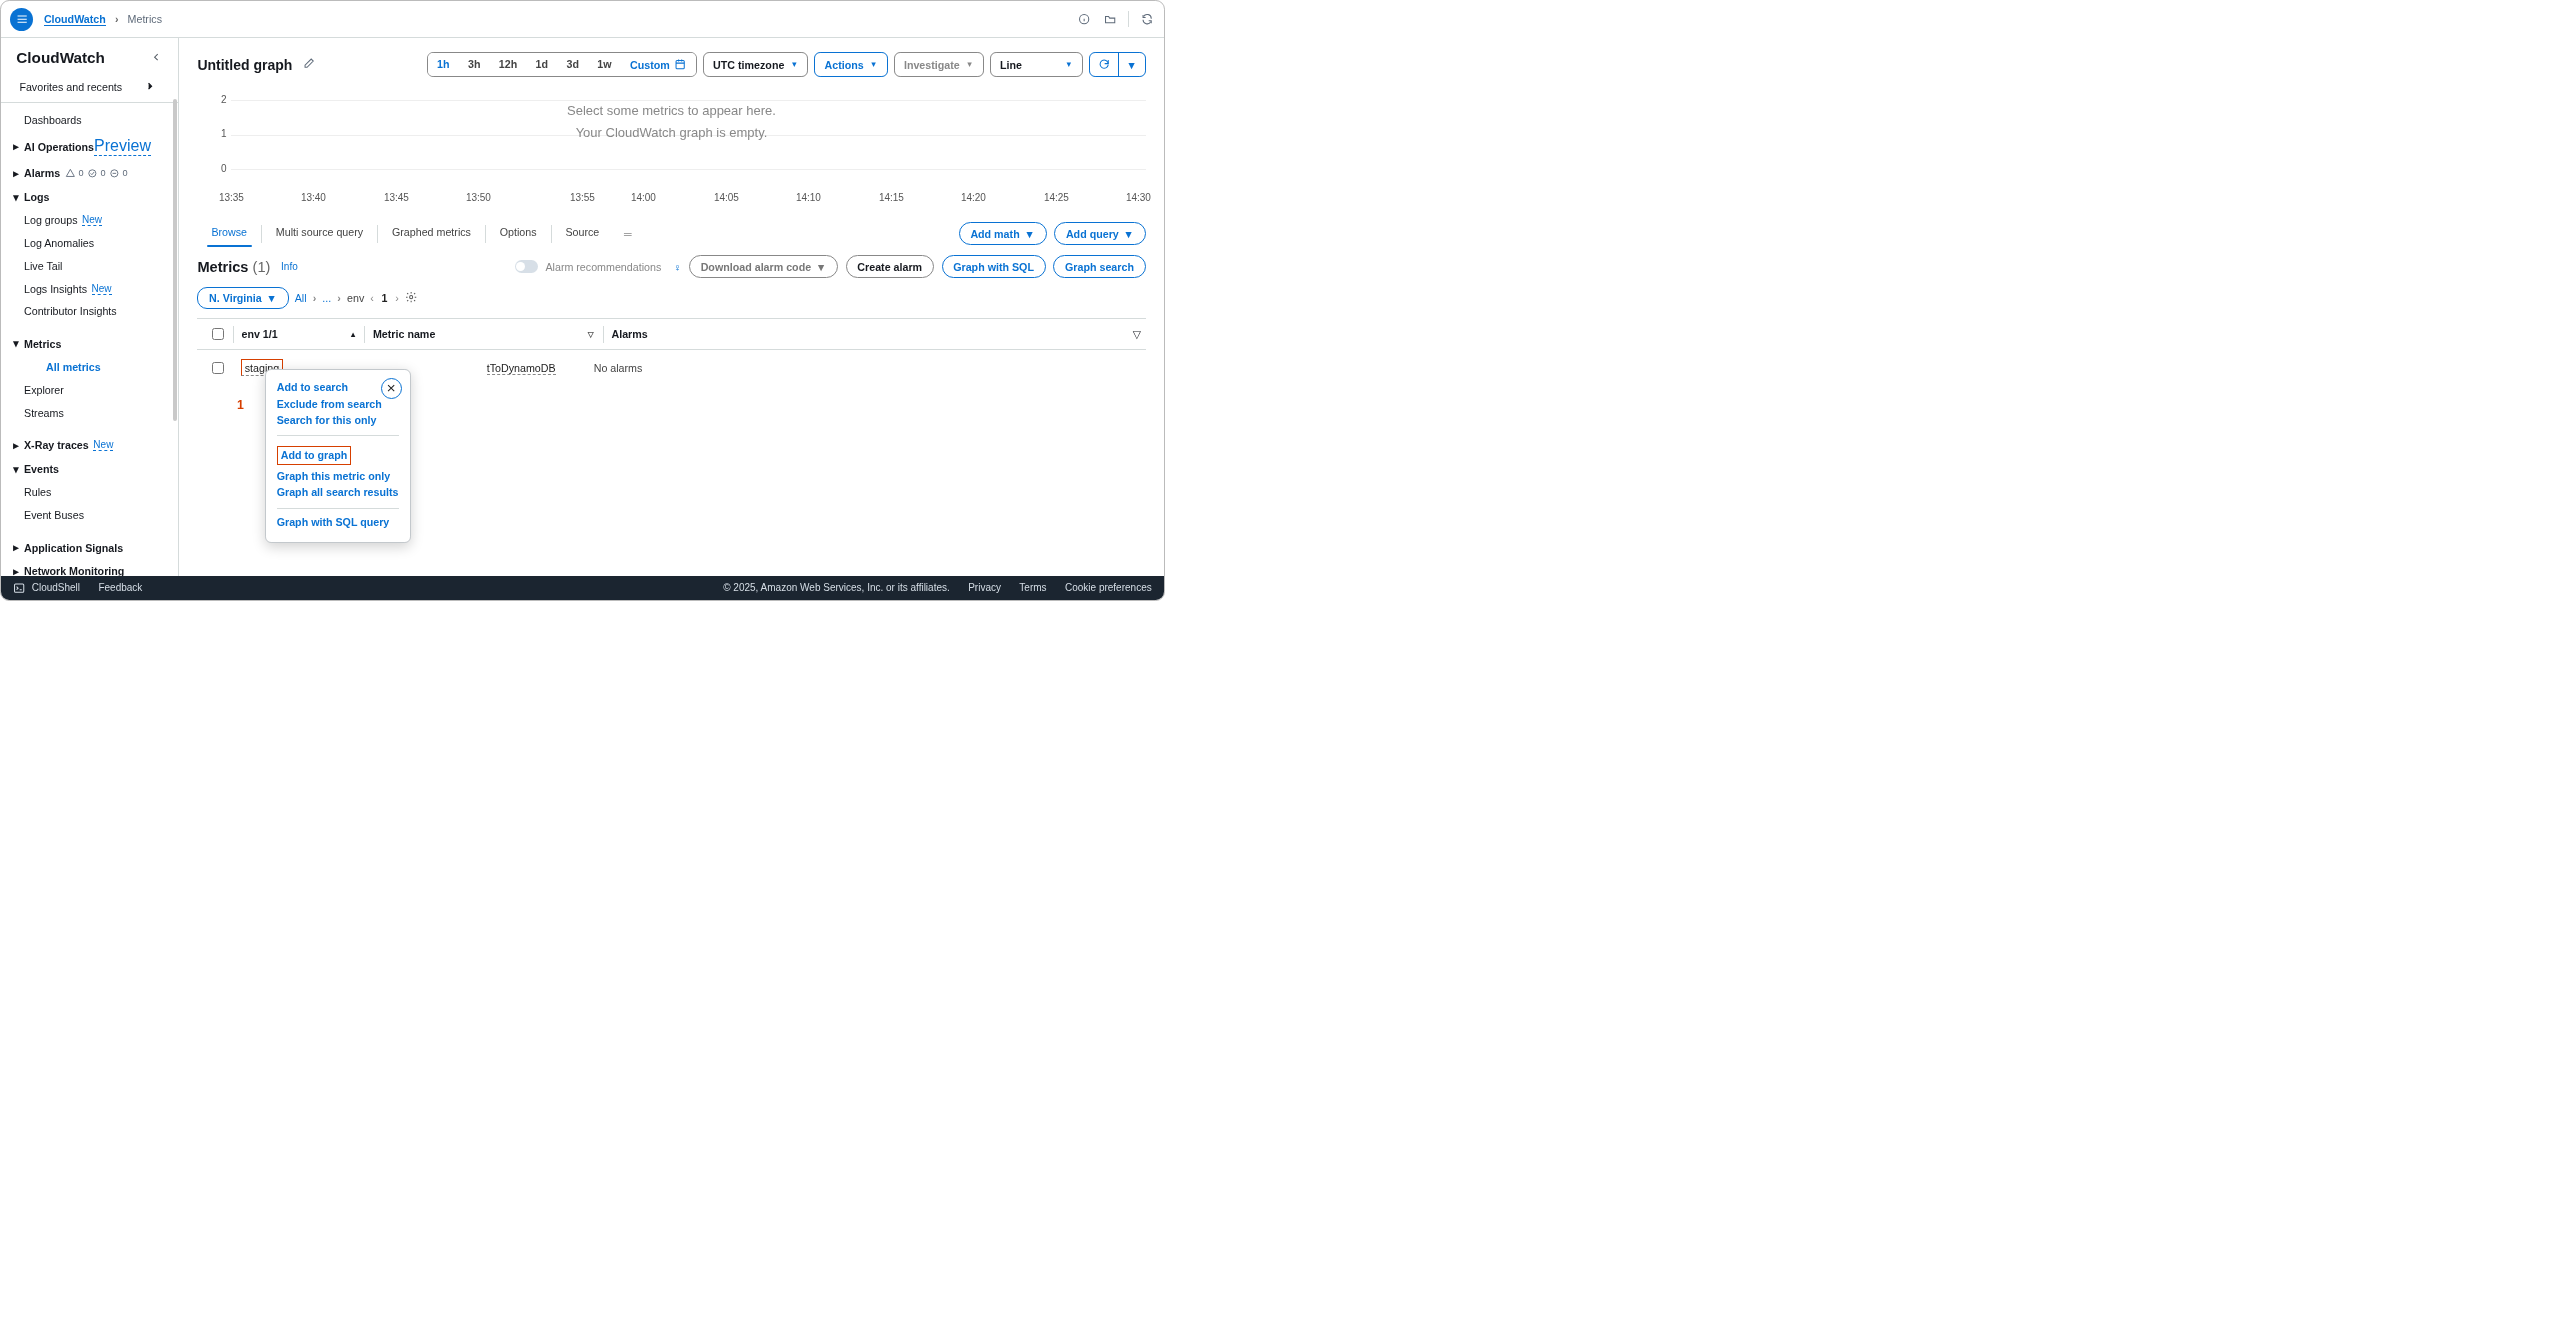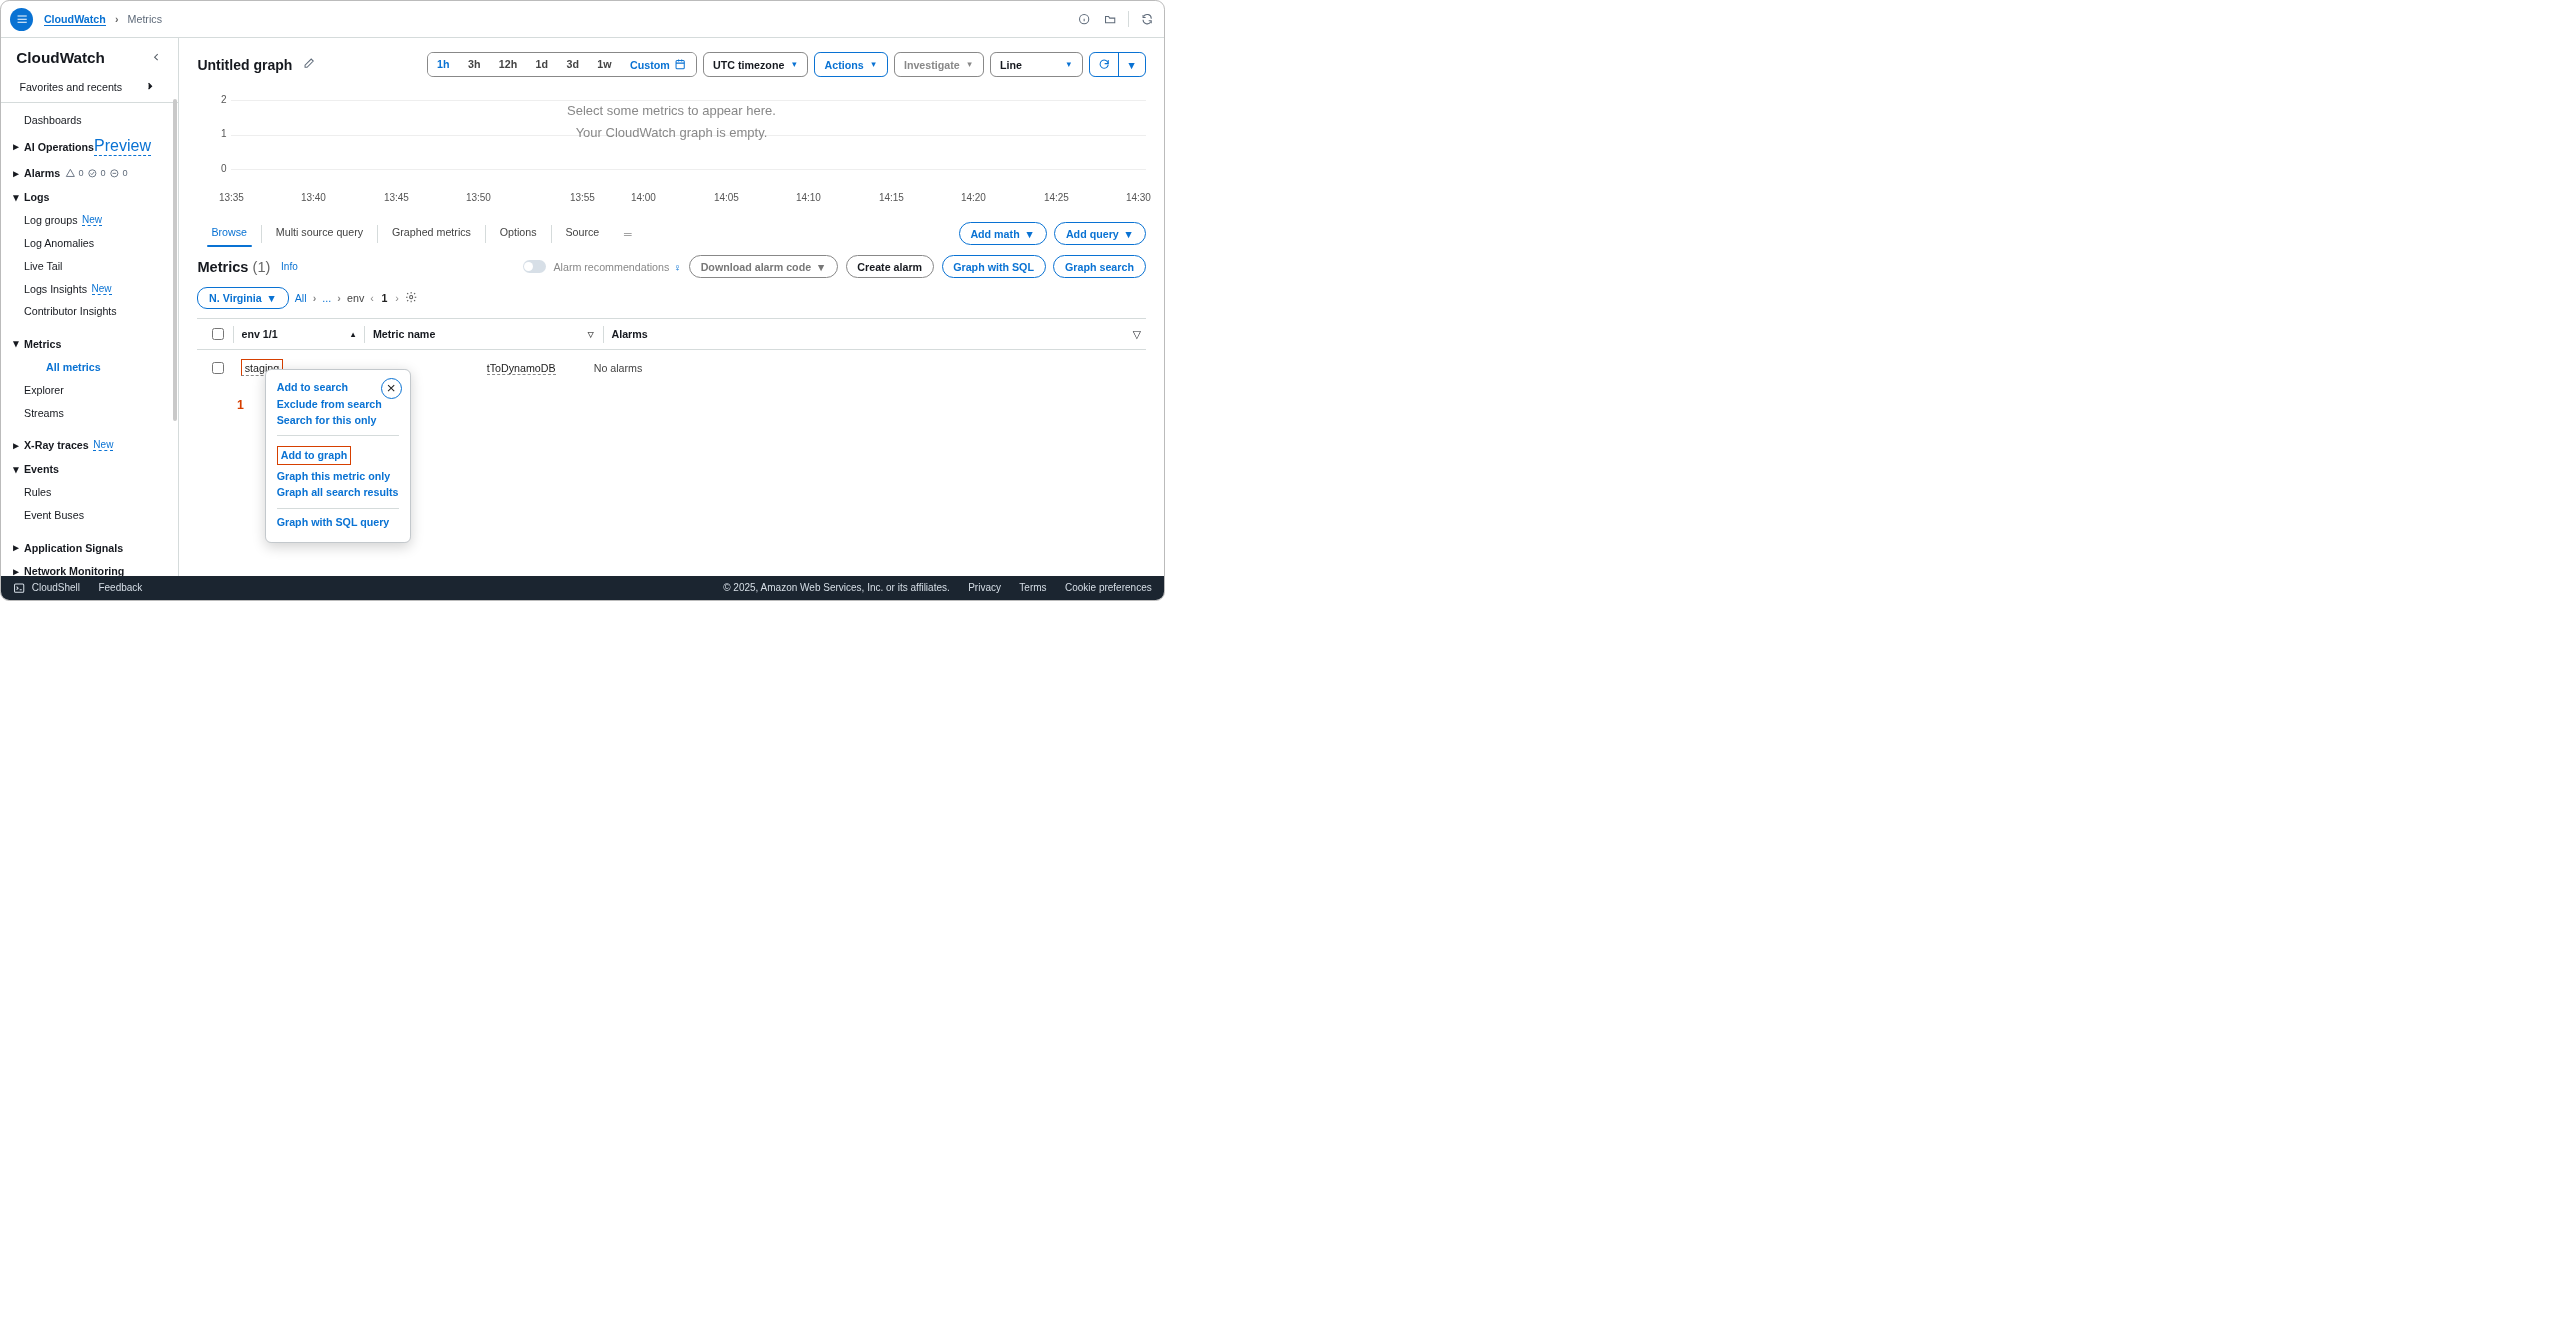--- a/index.html
+++ b/index.html
@@ -84,21 +84,21 @@
   .tabs-right { margin-left:auto; display:flex; gap:7.7px; }
 
   
   .metrics-header { display:flex; align-items:center; margin-top:7.7px; gap:10.7px; }
   .metrics-header h3 { margin:0; font-size:14.6px; font-weight:700; }
   .metrics-header .count { font-weight:400; color:#666; }
   .info-link { color:var(--aws-link); font-size:10px; }
   .metrics-header-right { margin-left:auto; display:flex; gap:7.7px; align-items:center; }
   .toggle { width:23px; height:12.3px; border-radius:7.7px; background:#d7dfe7; position:relative; }
   .toggle::after { content:''; position:absolute; left:1.5px; top:1.5px; width:9.2px; height:9.2px; border-radius:50%; background:#fff; }
-  .alarm-rec-label { color:#888; font-size:10.7px; display:flex; align-items:center; gap:4px;text-align:right; }
+  .alarm-rec-label { color:#888; font-size:10.7px; display:flex; align-items:center; gap:12px;text-align:right; }
   .bulb { color:var(--aws-blue); }
 
   .pill-btn { border:0.8px solid #888; border-radius:14px; padding:4.6px 10.7px; font-weight:600; cursor:pointer; display:flex; align-items:center; gap:4.6px; background:#fff; }
   .pill-btn.blue { border-color:var(--aws-blue); color:var(--aws-blue); }
 
   
   .filter-row { display:flex; align-items:center; gap:6.1px; margin-top:9.2px; }
   .region-pill { border:1.2px solid var(--aws-blue); border-radius:10px; padding:3.8px 10.7px; color:var(--aws-blue); font-weight:600; display:flex; align-items:flex-start; gap:4.6px; cursor:pointer; }
   .crumb-link { color:var(--aws-link); }
   .crumb-arrow { color:#888; font-weight:700; }

